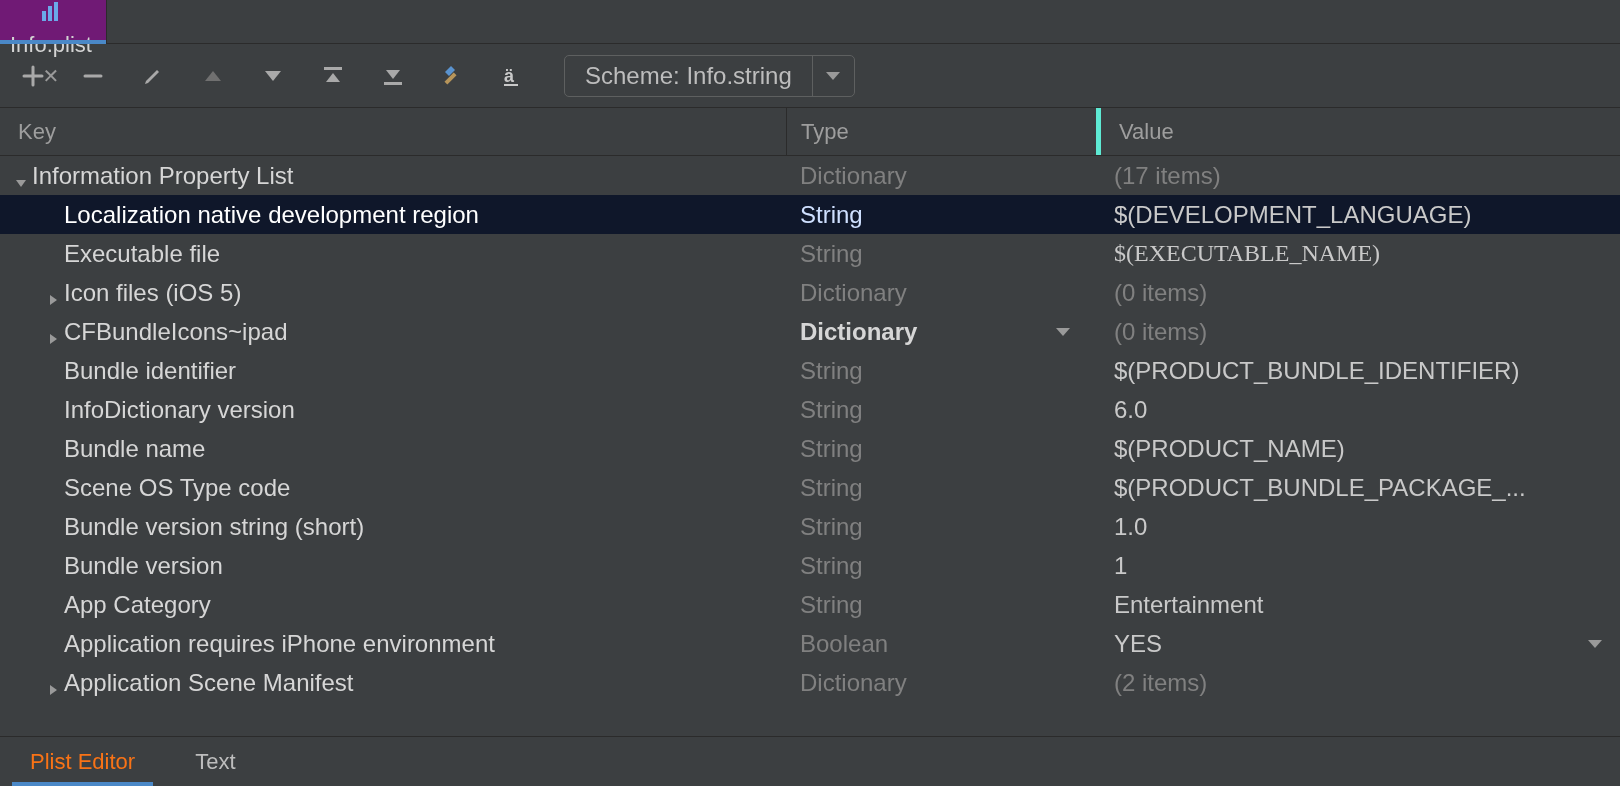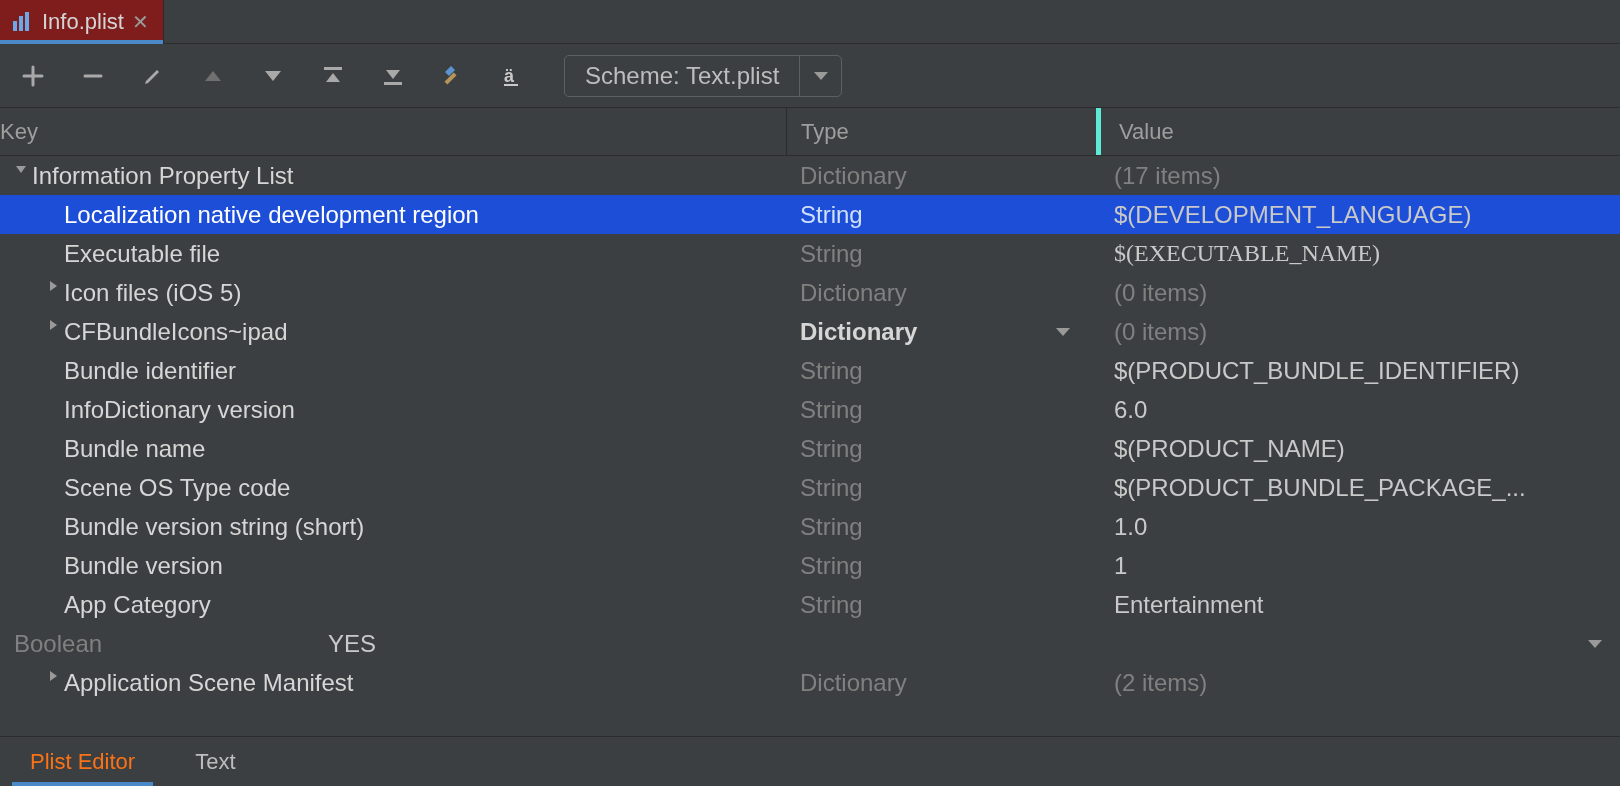--- a/index.html
+++ b/index.html
@@ -18,25 +18,26 @@
     height: 44px;
     background: #3c3f41;
     border-bottom: 1px solid #2b2b2b;
     display: flex;
     align-items: stretch;
   }
   .tab {
     display: flex;
     align-items: center;
     padding: 0 14px 0 10px;
-    background: #7f1d1d;
+    background: #701a75;
     border-right: 1px solid #2b2b2b;
     position: relative;
     gap: 8px;
     cursor: default;
+    flex-direction: column;
   }
   .tab .underline {
     position: absolute;
     left: 0; right: 0; bottom: -1px;
     height: 4px;
     background: #4a88c7;
   }
   .tab-label {
     color: #d4d4d4;
     font-size: 22px;
@@ -94,36 +95,36 @@
   
   .headers {
     display: flex;
     height: 48px;
     background: #3c3f41;
     border-bottom: 1px solid #2b2b2b;
     align-items: center;
     color: #9e9e9e;
     font-size: 22px;
   }
-  .col-key   { width: 786px; }
+  .col-key   { width: 786px; padding-left: 18px; }
   .col-type  { width: 310px; padding-left: 14px; border-left: 1px solid #2b2b2b; height:100%; display:flex; align-items:center;}
   .col-value { flex: 1;      padding-left: 18px; border-left: 5px solid #5eead4; height:100%; display:flex; align-items:center;}
 
   
   .rows { }
   .row {
     display: flex;
     height: 39px;
     align-items: center;
     font-size: 24px;
   }
-  .row .cell-key  { width: 786px; display:flex; align-items:flex-start; }
+  .row .cell-key  { width: 786px; display:flex; align-items:flex-end; }
   .row .cell-type { width: 310px; display:flex; align-items:center; padding-left: 14px; color:#808080; position:relative;}
   .row .cell-value{ flex:1; display:flex; align-items:center; padding-left: 18px; color:#808080; position:relative; padding-right:18px; white-space:nowrap; overflow:hidden;}
-  .row.selected { background:#1d4ed8; }
+  .row.selected { background:#0f172a; }
   .row.selected .key-text { color:#ffffff; }
   .row.selected .cell-type, .row.selected .cell-value { color:#cfe0ff; }
   .key-text { color:#d6d6d6; }
   .row .indent { display:inline-block; }
   .disclosure {
     width: 22px;
     display:inline-flex;
     justify-content:center;
     color:#9a9a9a;
     font-size: 16px;
@@ -236,21 +237,21 @@
       <rect x="10" y="9" width="4" height="13" transform="rotate(45 12 12)" fill="#b7955a"></rect>
     </svg>
   </span>
   <span class="tb-btn">
     <svg width="22" height="24" viewBox="0 0 22 24">
       <text x="2" y="18" font-size="18" fill="#c9c9c9" font-weight="600">ä</text>
       <rect x="2" y="20" width="14" height="2" fill="#c9c9c9"></rect>
     </svg>
   </span>
   <div class="scheme">
-    <div class="scheme-label">Scheme: Text.plist</div>
+    <div class="scheme-label">Scheme: Info.string</div>
     <div class="scheme-drop">
       <div class="chev"></div>
     </div>
   </div>
 </div>
 
 <div class="headers">
   <div class="col-key">Key</div>
   <div class="col-type">Type</div>
   <div class="col-value">Value</div>
@@ -376,20 +377,25 @@
       <div class="row">
         <div class="cell-key">
           <span class="indent" style="width: 42px;"></span>
           <span class="disclosure blank">&nbsp;</span>
           <span class="key-text">App Category</span>
         </div>
         <div class="cell-type">String</div>
         <div class="cell-value" style="color: rgb(201, 201, 201);">Entertainment</div>
       </div>
       <div class="row">
+        <div class="cell-key">
+          <span class="indent" style="width: 42px;"></span>
+          <span class="disclosure blank">&nbsp;</span>
+          <span class="key-text">Application requires iPhone environment</span>
+        </div>
         <div class="cell-type">Boolean</div>
         <div class="cell-value" style="color: rgb(201, 201, 201);">YES<span class="value-chevron">
             <div class="chev"></div>
           </span></div>
       </div>
       <div class="row">
         <div class="cell-key">
           <span class="indent" style="width: 42px;"></span>
           <span class="disclosure">
             <svg width="14" height="14" viewBox="0 0 14 14">

